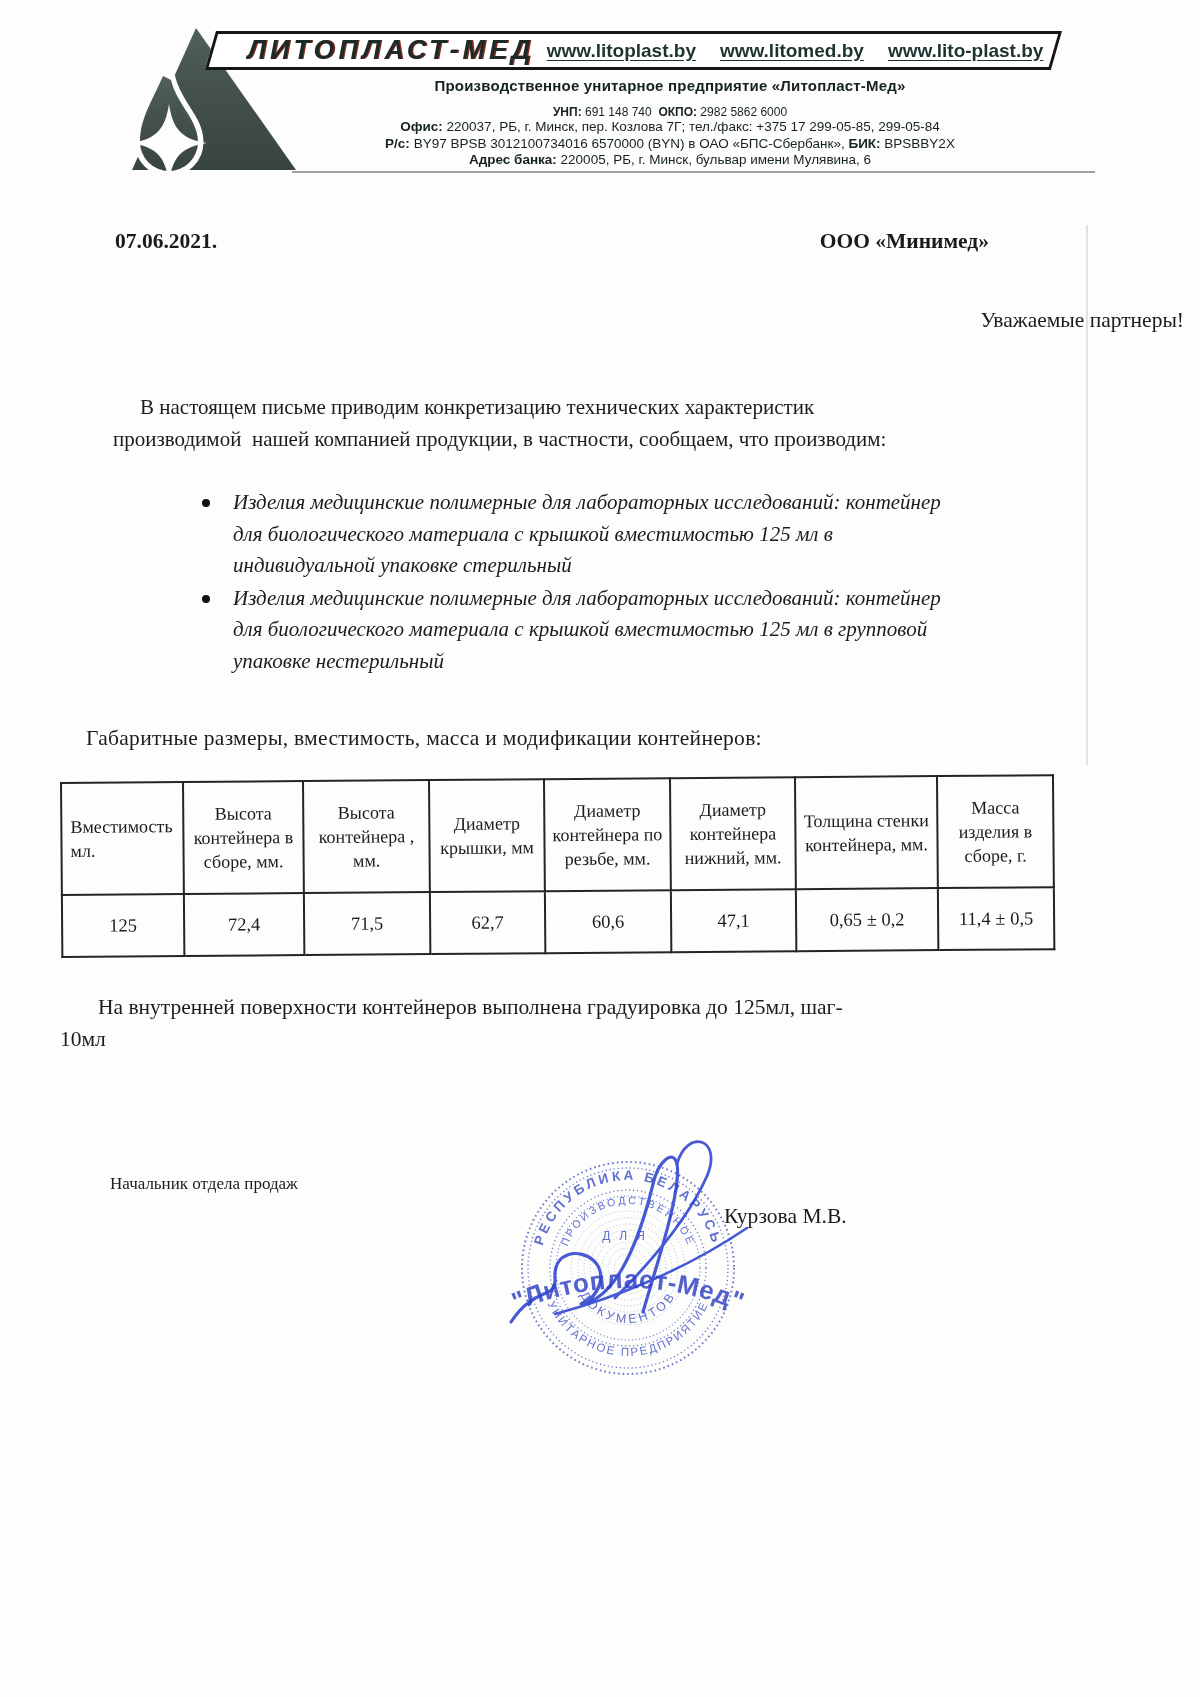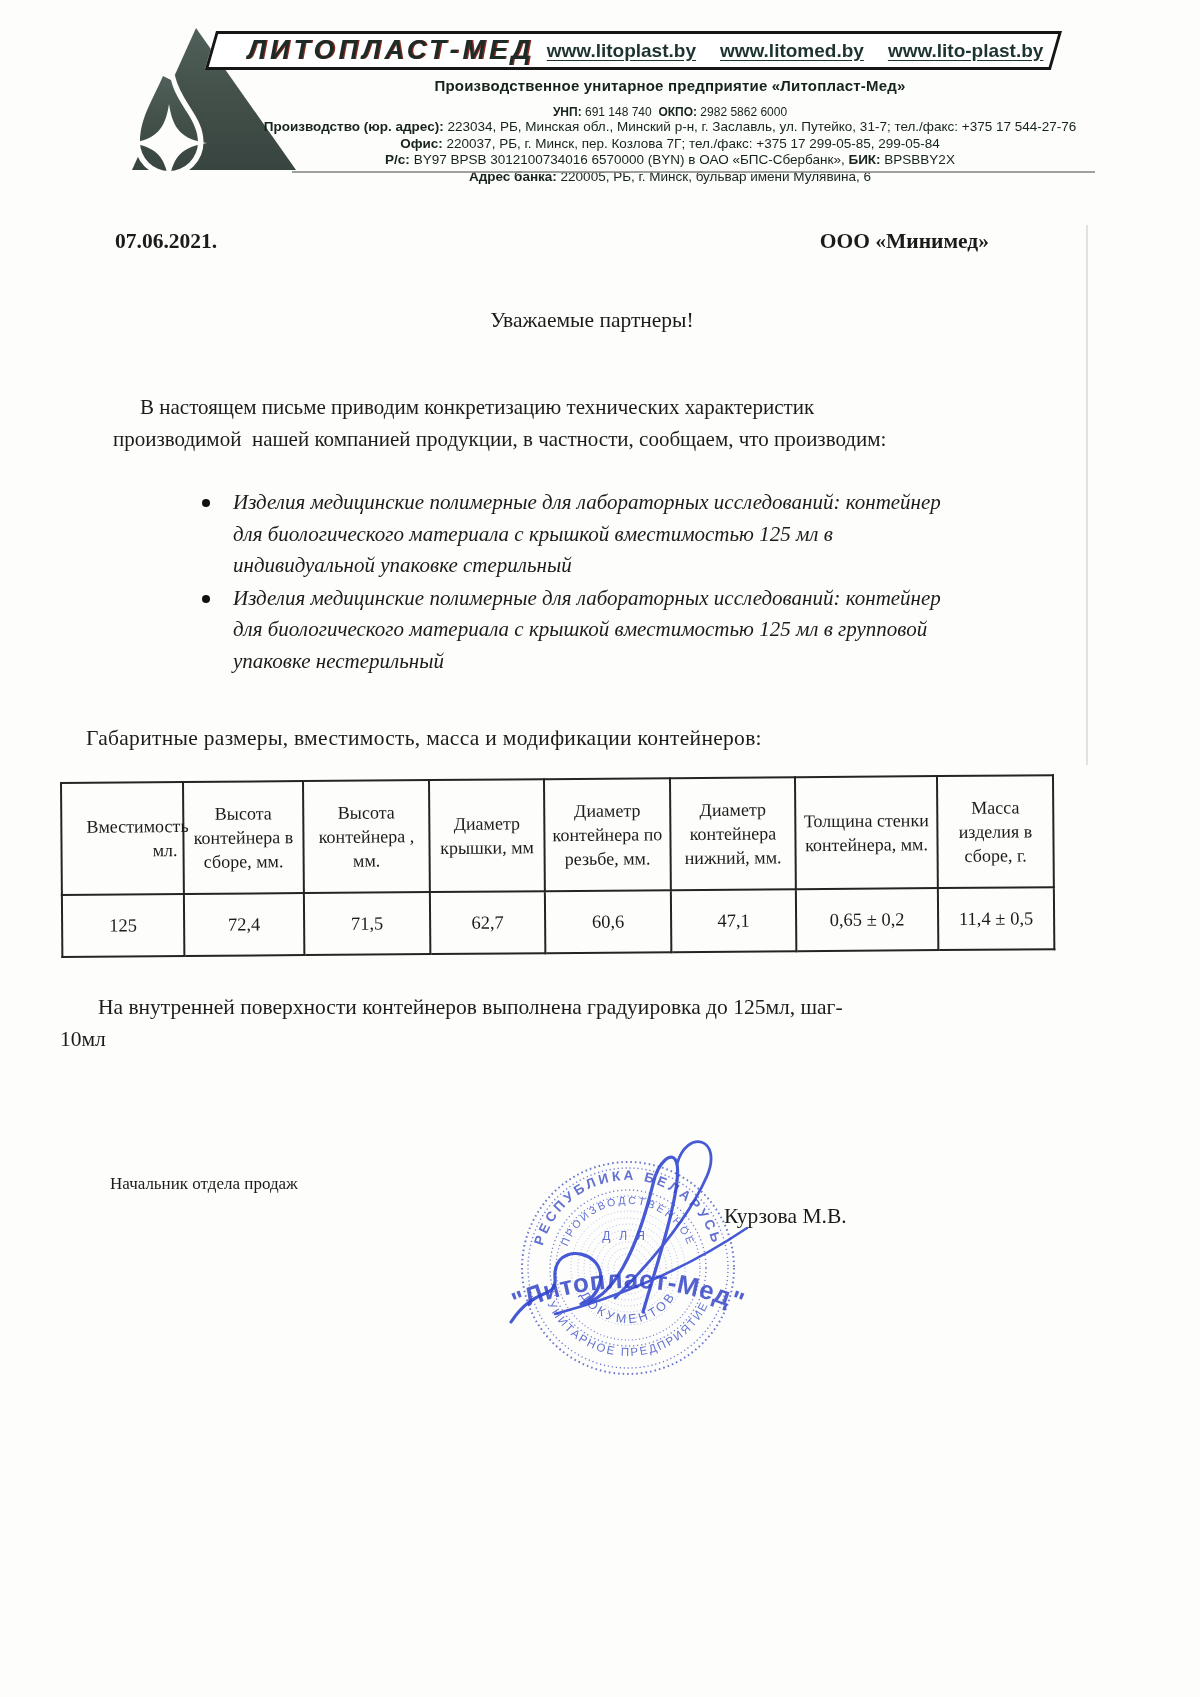--- a/index.html
+++ b/index.html
@@ -43,21 +43,21 @@
   .company-block b { font-weight:bold; }
   .header-rule { position:absolute; left:292px; top:171px; width:803px; height:2px; background:#8f8f8d; opacity:.85; }
   .fold-line { position:absolute; left:1086px; top:225px; width:2px; height:540px; background:#e2e2de; }
 
   
   .date-row {
     position:absolute; left:115px; top:229px; width:874px;
     display:flex; justify-content:space-between;
     font-size:21.5px; font-weight:bold;gap:27px;
   }
-  .salutation { position:absolute; left:0; top:308px; width:1184px; text-align:center; font-size:21.5px; }
+  .salutation { position:absolute; left:0; top:308px; width:1184px; text-align:right; font-size:21.5px; }
   .intro {
     position:absolute; left:113px; top:392px; width:800px;
     font-size:21px; line-height:31.5px; text-indent:27px;
   }
   .bullets { position:absolute; left:233px; top:487px; width:708px; }
   .bullet-item {
     position:relative; font-size:21px; line-height:31.5px; margin-bottom:1px;font-style:italic;
   }
   .bullet-item::before {
     content:""; position:absolute; left:-31px; top:12px;
@@ -70,21 +70,21 @@
     border-collapse:collapse; table-layout:fixed;
     transform:rotate(-0.45deg); transform-origin:left top;
   }
   table.spec th, table.spec td {
     border:2px solid #242424; font-weight:normal;
     text-align:center; vertical-align:middle;
     font-size:18px; line-height:24px; padding:4px 5px;
   }
   table.spec th { height:112px; }
   table.spec td { height:62px; font-size:18.5px; }
-  table.spec th.c0 { text-align:right; padding-left:24px; }
+  table.spec th.c0 { text-align:left; padding-left:8px; }
 
   .note {
     position:absolute; left:60px; top:991px; width:1010px;
     font-size:21.5px; line-height:32px;
   }
   .note .indent { padding-left:38px; }
 
   
   .signoff-role { position:absolute; left:110px; top:1174px; font-size:17px; }
   .signoff-name { position:absolute; left:724px; top:1204px; font-size:21.5px; }
@@ -123,24 +123,20 @@
     </div>
   </div>
 
   <div class="company-block">
     <div class="company-name">Производственное унитарное предприятие «Литопласт-Мед»</div>
     <div class="company-reg">
       <b>УНП:</b>
       <span>691 148 740</span>&nbsp;
       <b>ОКПО:</b>
       <span>2982 5862 6000</span>
-    </div>
-    <div class="company-detail">
-      <b>Производство (юр. адрес):</b>
-      <span>223034, РБ, Минская обл., Минский р-н, г. Заславль, ул. Путейко, 31-7; тел./факс: +375 17 544-27-76</span>
     </div>
     <div class="company-detail">
       <b>Офис:</b>
       <span>220037, РБ, г. Минск, пер. Козлова 7Г; тел./факс: +375 17 299-05-85, 299-05-84</span>
     </div>
     <div class="company-detail">
       <b>Р/с:</b>
       <span>BY97 BPSB 3012100734016 6570000 (BYN) в ОАО «БПС-Сбербанк»,</span>
       <b>БИК:</b>
       <span>BPSBBY2X</span>

